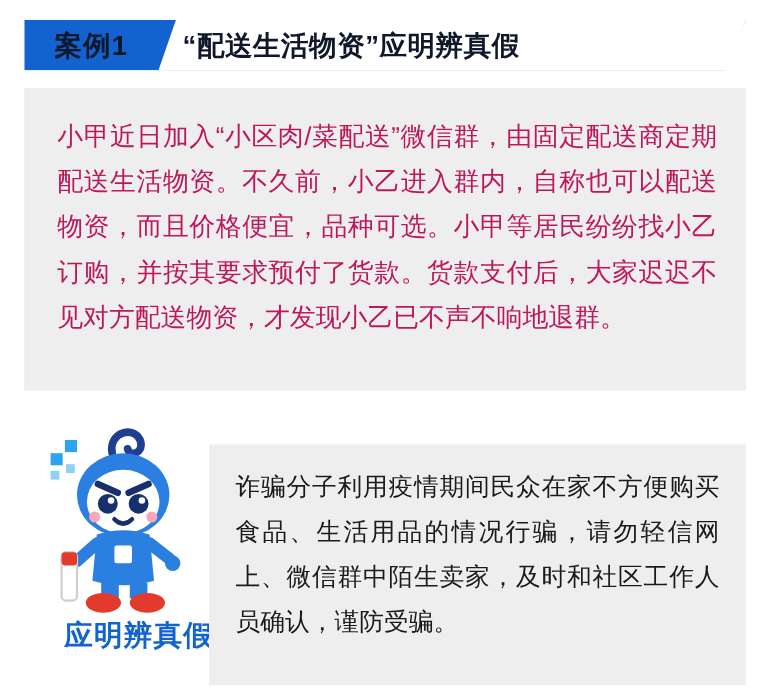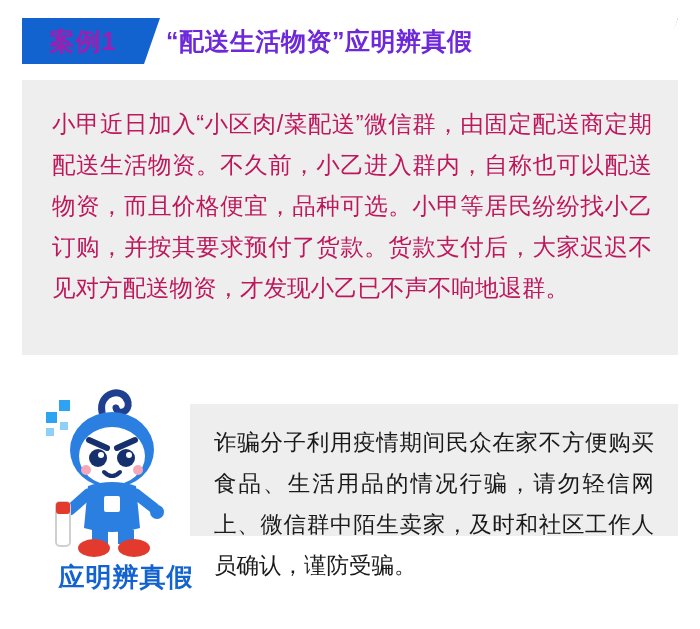--- a/index.html
+++ b/index.html
@@ -40,42 +40,42 @@
   }
   .banner-label {
     position: absolute;
     left: 0px;
     top: 0px;
     width: 122px;
     height: 46px;
     display: flex;
     align-items: center;
     justify-content: center;
-    color: #a21caf;
+    color: #0f172a;
     font-size: 25px;
     font-weight: bold;
     letter-spacing: 1px;
   }
   .banner-white {
     position: absolute;
     left: 122px;
     top: 0;
     width: 534px;
     height: 46px;
     background: #ffffff;
     clip-path: polygon(16px 0, 534px 0, 518px 46px, 0 46px);
   }
   .banner-title {
     position: absolute;
     left: 144px;
     top: 0;
     height: 46px;
     display: flex;
     align-items: center;
-    color: #6d28d9;
+    color: #0f172a;
     font-size: 25px;
     font-weight: bold;
     letter-spacing: 0.5px;
     white-space: nowrap;
   }
 
   
   .case-box {
     position: absolute;
     left: 22px;
@@ -128,21 +128,21 @@
     font-size: 26px;
     font-weight: bold;
     letter-spacing: 1px;
   }
 
   .tip-box {
     position: absolute;
     left: 168px;
     top: 22px;
     width: 488px;
-    height: 132px;
+    height: 219px;
     background: #eeeeee;
     box-sizing: border-box;
   }
   .tip-text {
     position: absolute;
     left: 24px;
     top: 18px;
     width: 440px;
     color: #1a1a1a;
     font-size: 22.5px;

